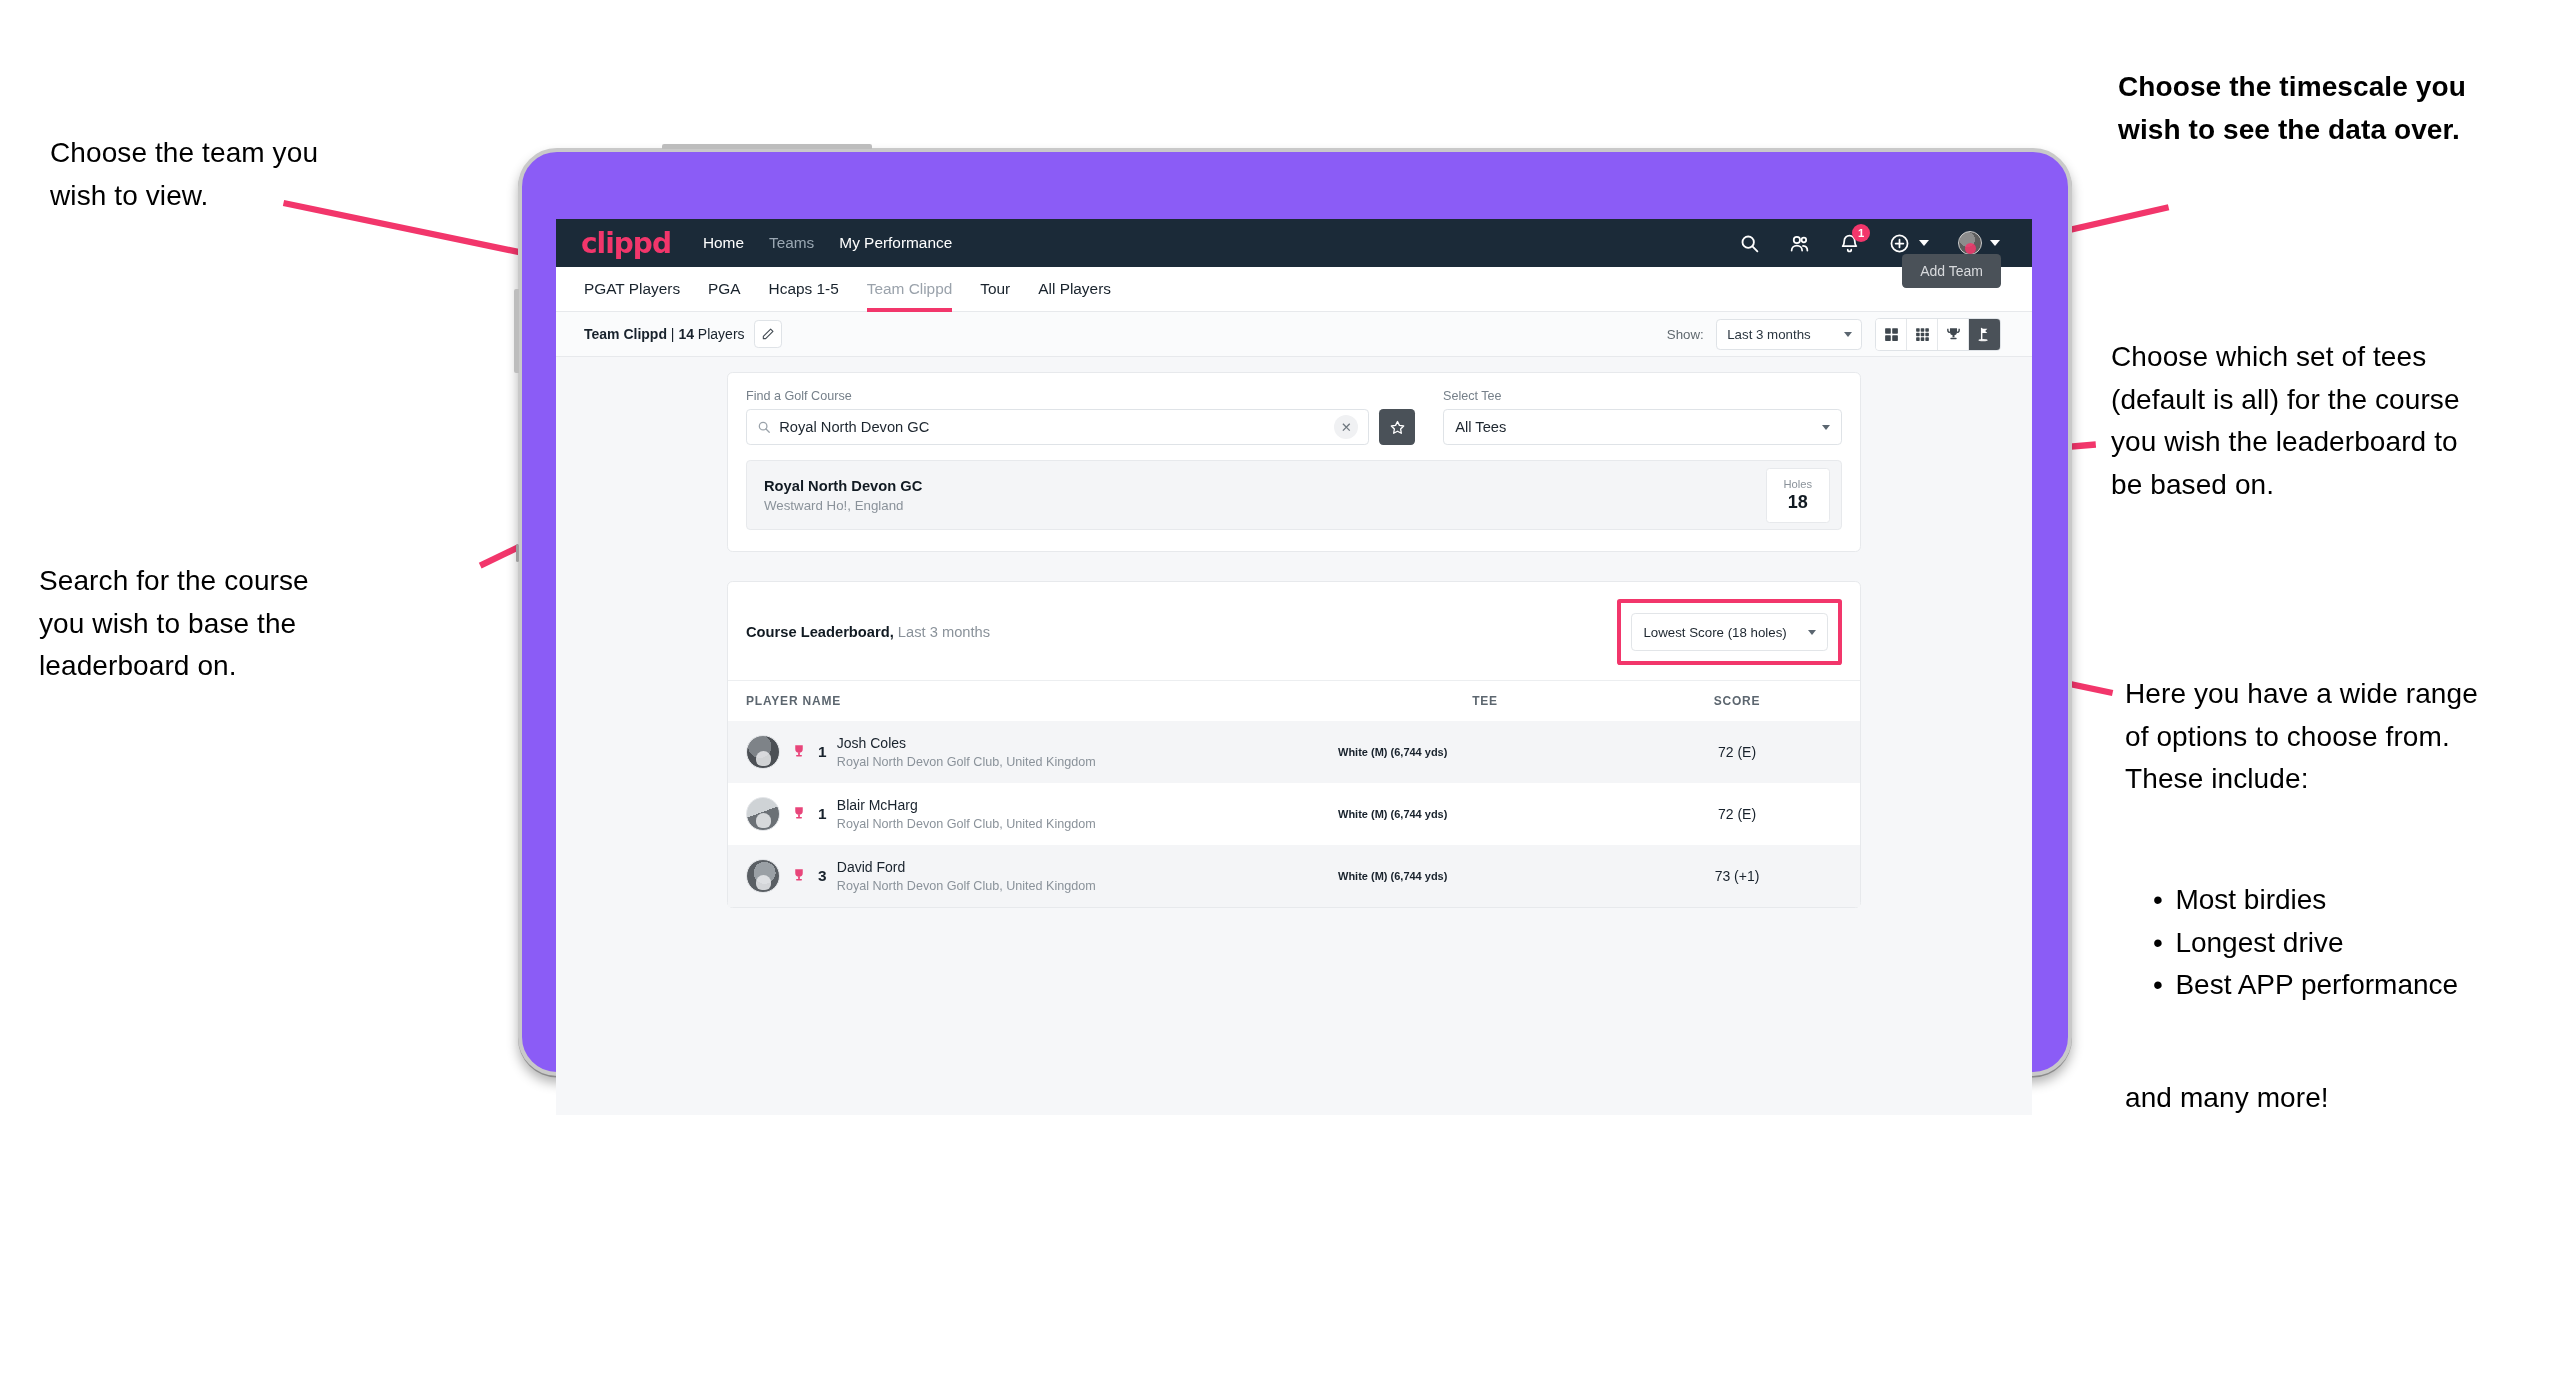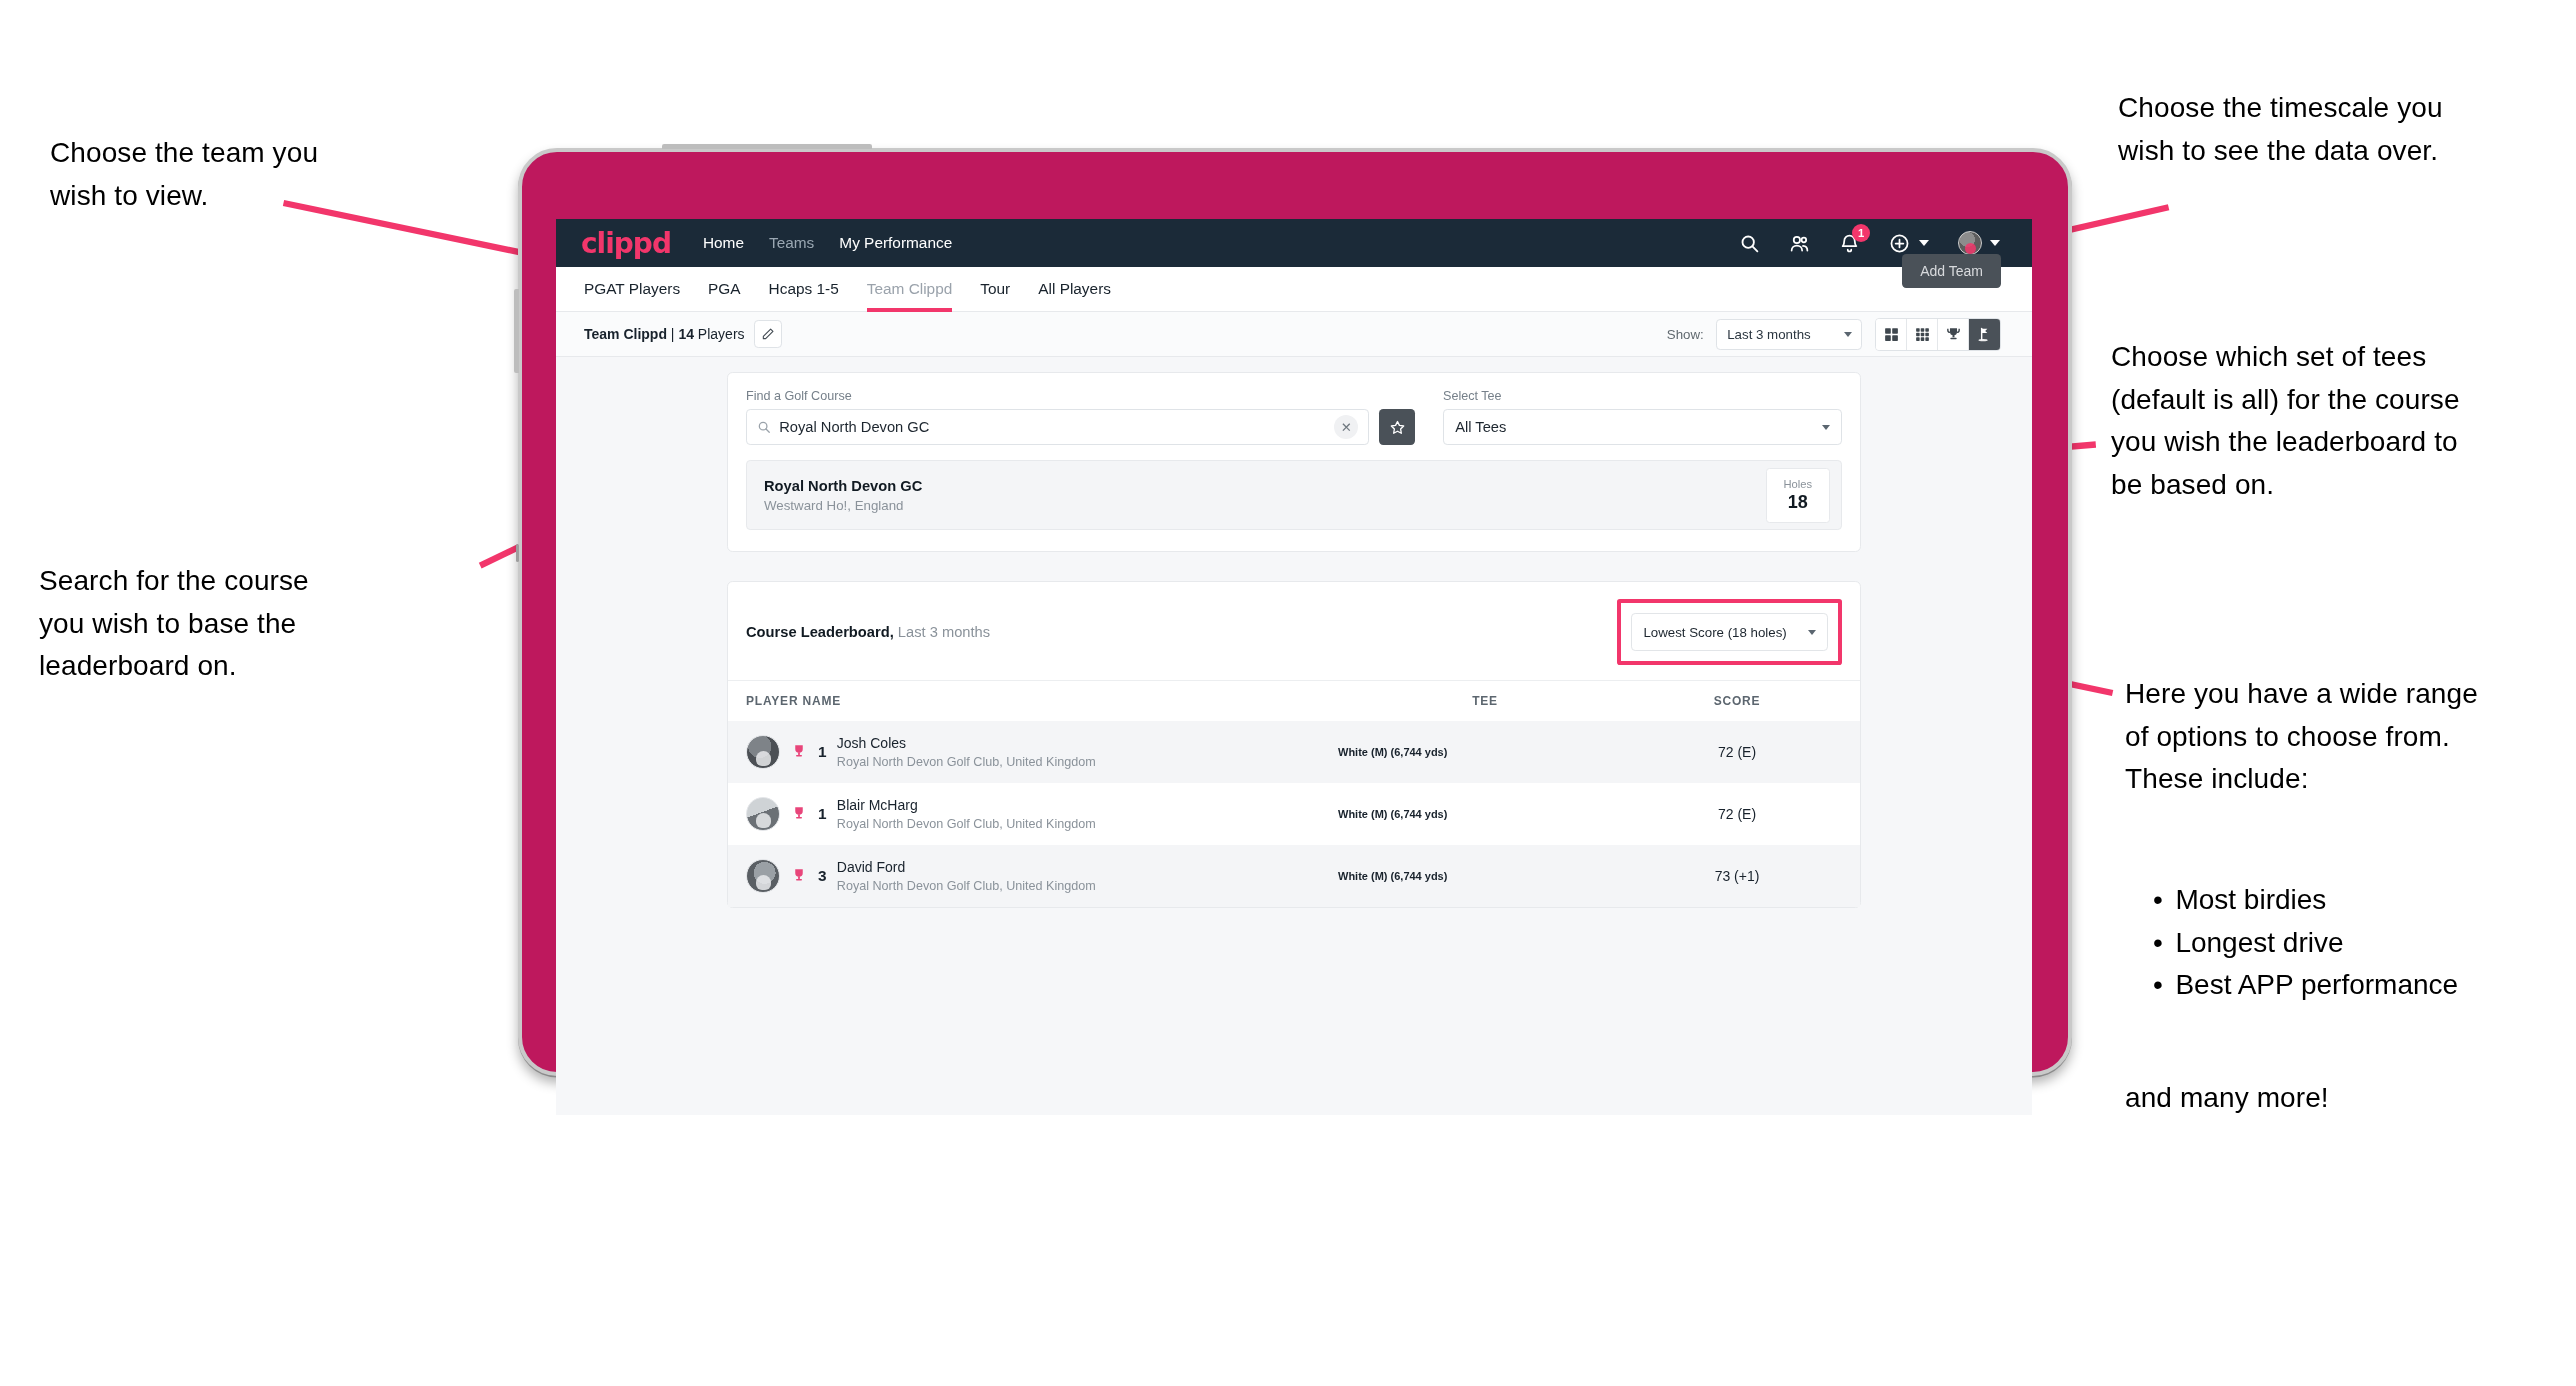--- a/index.html
+++ b/index.html
@@ -25,21 +25,21 @@
   .anno-bullets .b { display:flex; gap:12.6px; }
   .anno-bullets .b .dot { width:9.8px; }
 
   .arrow { position: absolute; overflow: visible; }
 
   
   #tablet {
     position: absolute;
     left: 518px; top: 148px;
     width: 1554px; height: 928px;
-    background: #be185d;
+    background: #8b5cf6;
     border-radius: 39px;
     box-shadow: 0 7px 11.2px rgba(0,0,0,.30), 0 1.4px 0 #b9b9b9;
     border: 4.9px solid #c9c9c9;
   }
   #tablet:before { 
     content:""; position:absolute; left:-7.7px; top:137px; width:4.9px; height:84px;
     background:#bdbdbd; border-radius:2.1px 0 0 2.1px;
   }
   #tablet:after { 
     content:""; position:absolute; top:-7.7px; left:140px; width:210px; height:4.9px;
@@ -212,21 +212,21 @@
 <body>
 
 <div id="stage">
 
   <div class="anno" style="left:50px; top:132px; width:434px;">Choose the team you
 wish to view.</div>
   <div class="anno" style="left:39px; top:560px; width:434px;">Search for the course
 you wish to base the
 leaderboard on.</div>
 
-  <div class="anno" style="left:2118px; top:87px; width:448px;">Choose the timescale you
+  <div class="anno" style="left:2118px; top:66px; width:448px;font-weight:bold;">Choose the timescale you
 wish to see the data over.</div>
   <div class="anno" style="left:2111px; top:336px; width:469px;">Choose which set of tees
 (default is all) for the course
 you wish the leaderboard to
 be based on.</div>
   <div class="anno" style="left:2125px; top:673px; width:462px;">Here you have a wide range
 of options to choose from.
 These include:</div>
 
   <div class="anno-bullets" style="left:2153px; top:879px; width:434px;">

